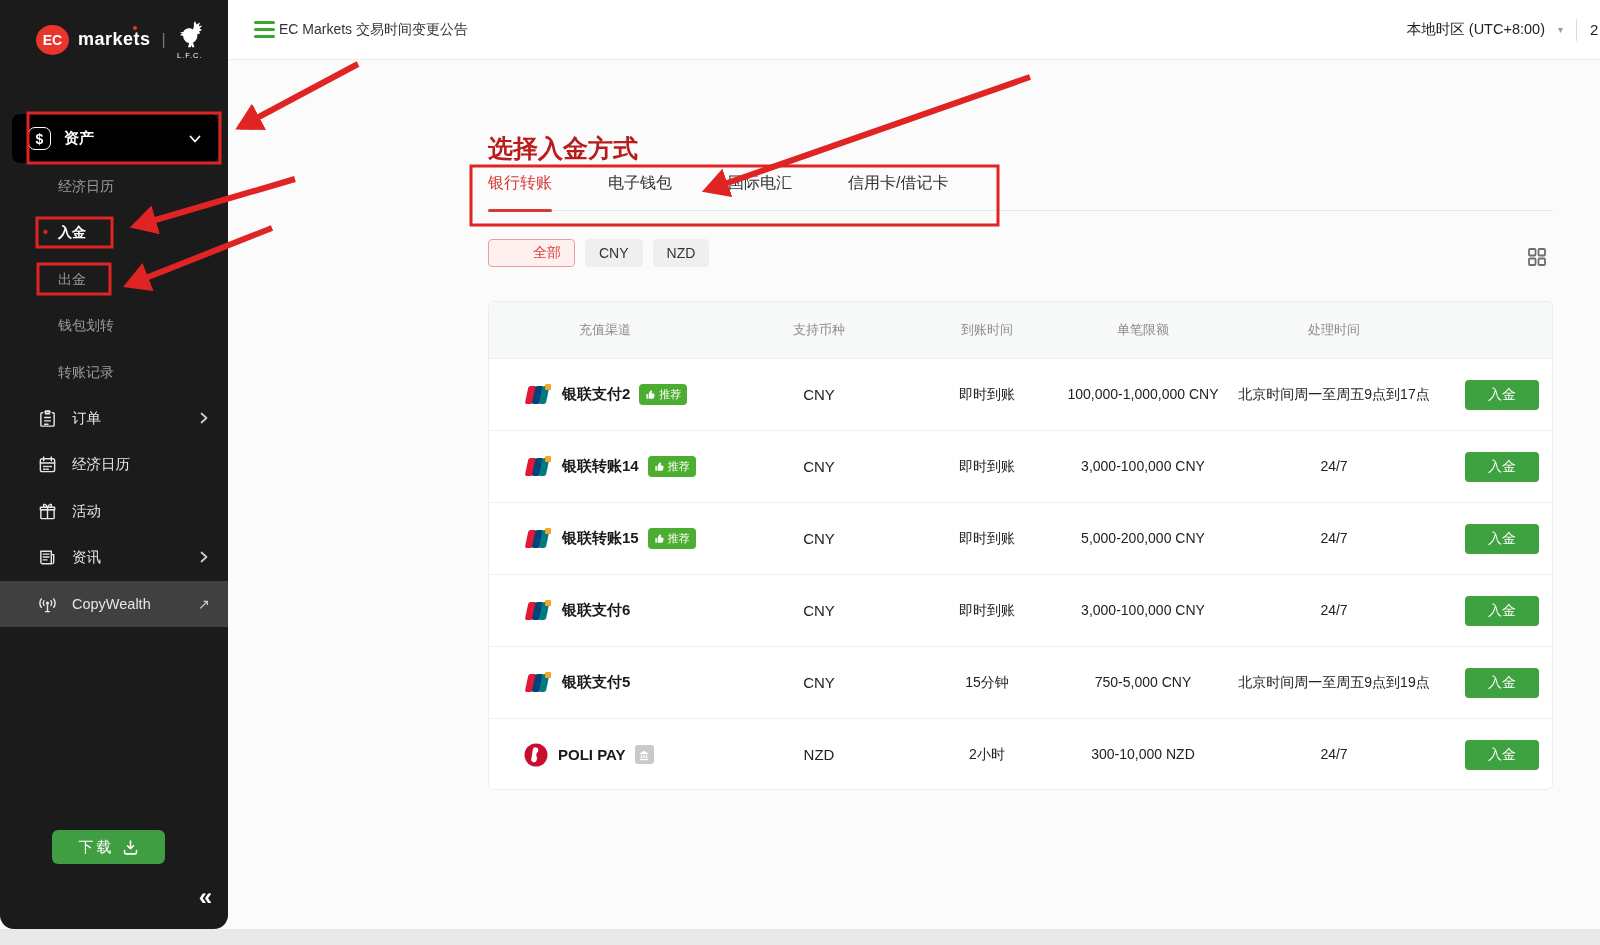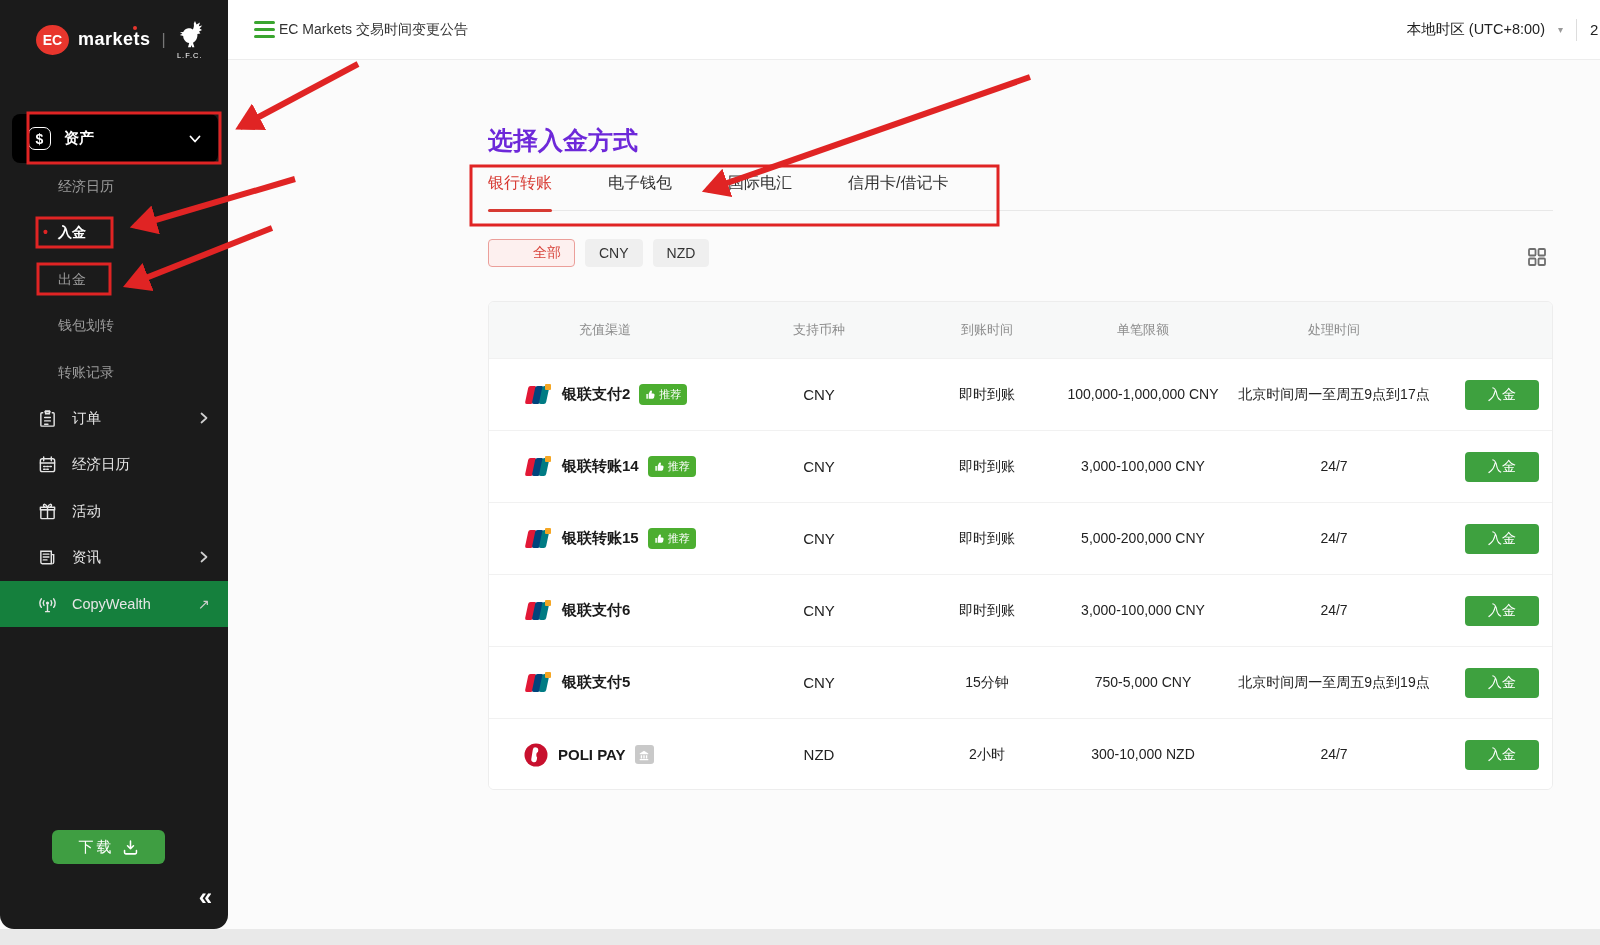--- a/index.html
+++ b/index.html
@@ -28,21 +28,21 @@
   .assets-label { font-size:15px; font-weight:bold; }
   .assets-item .chev { margin-left:auto; }
 
   .sub-item { position:absolute; left:58px; font-size:14px; color:#9b9b9b; height:46px; line-height:46px; }
   .sub-item.active-sub { color:#fff; font-weight:bold; }
   .sub-item .red-dot { position:absolute; left:-15px; color:#e02424; font-size:14px; }
 
   .nav-item { position:absolute; left:0; right:0; height:46px; display:flex; align-items:center;
               gap:14px; padding:0 18px 0 36px; color:#e6e6e6; font-size:14.5px; }
   .nav-item .chev-r { margin-left:auto; color:#cfcfcf; }
-  .nav-item.copywealth { background:#15803d; }
+  .nav-item.copywealth { background:#404040; }
   .nav-icon { width:22px; height:22px; display:flex; align-items:center; justify-content:center; }
 
   .download-btn { position:absolute; left:52px; top:830px; width:113px; height:34px; background:#3f9e42;
                   border:none; border-radius:6px; color:#fff; font-size:15px; letter-spacing:3px;
                   display:flex; align-items:center; justify-content:center; gap:7px; cursor:pointer;
                   font-family:inherit; }
   .collapse { position:absolute; right:16px; top:883px; font-size:24px; font-weight:bold; color:#fff; cursor:pointer; }
 
   
   .topbar { position:absolute; left:228px; top:0; width:1372px; height:60px; background:#fff;
@@ -51,21 +51,21 @@
   .announce-icon span { display:block; width:21px; height:3px; border-radius:2px; background:#3aa52f; }
   .announce-text { margin-left:4px; font-size:14px; color:#333; }
   .topbar-right { margin-left:auto; display:flex; align-items:center; gap:13px; overflow:hidden; }
   .tz-label { font-size:14.5px; color:#222; }
   .tz-caret { font-size:10px; color:#999; }
   .tb-divider { width:1px; height:22px; background:#ddd; }
   .clock-partial { font-size:15px; color:#222; width:14px; margin-right:-4px; }
 
   
   .main { position:absolute; left:228px; top:60px; width:1372px; height:869px; background:#fbfbfb; }
-  .page-title { position:absolute; left:260px; top:64px; font-size:25px; font-weight:bold; color:#6d28d9; }
+  .page-title { position:absolute; left:260px; top:72px; font-size:25px; font-weight:bold; color:#b91c1c; }
 
   .tabs { position:absolute; left:260px; top:113px; width:1065px; height:38px; display:flex; gap:56px;
           border-bottom:1px solid #e8e8e8; }
   .tab { font-size:16px; color:#333; cursor:pointer; position:relative; padding-bottom:14px; }
   .tab.active { color:#d73a33; }
   .tab.active::after { content:""; position:absolute; left:0; right:0; bottom:-2px; height:3px;
                        background:#d73a33; border-radius:2px; }
 
   .chips { position:absolute; left:260px; top:179px; display:flex; gap:10px; }
   .chip { height:28px; padding:0 13px; display:flex; align-items:center; font-size:14px; border-radius:4px;

